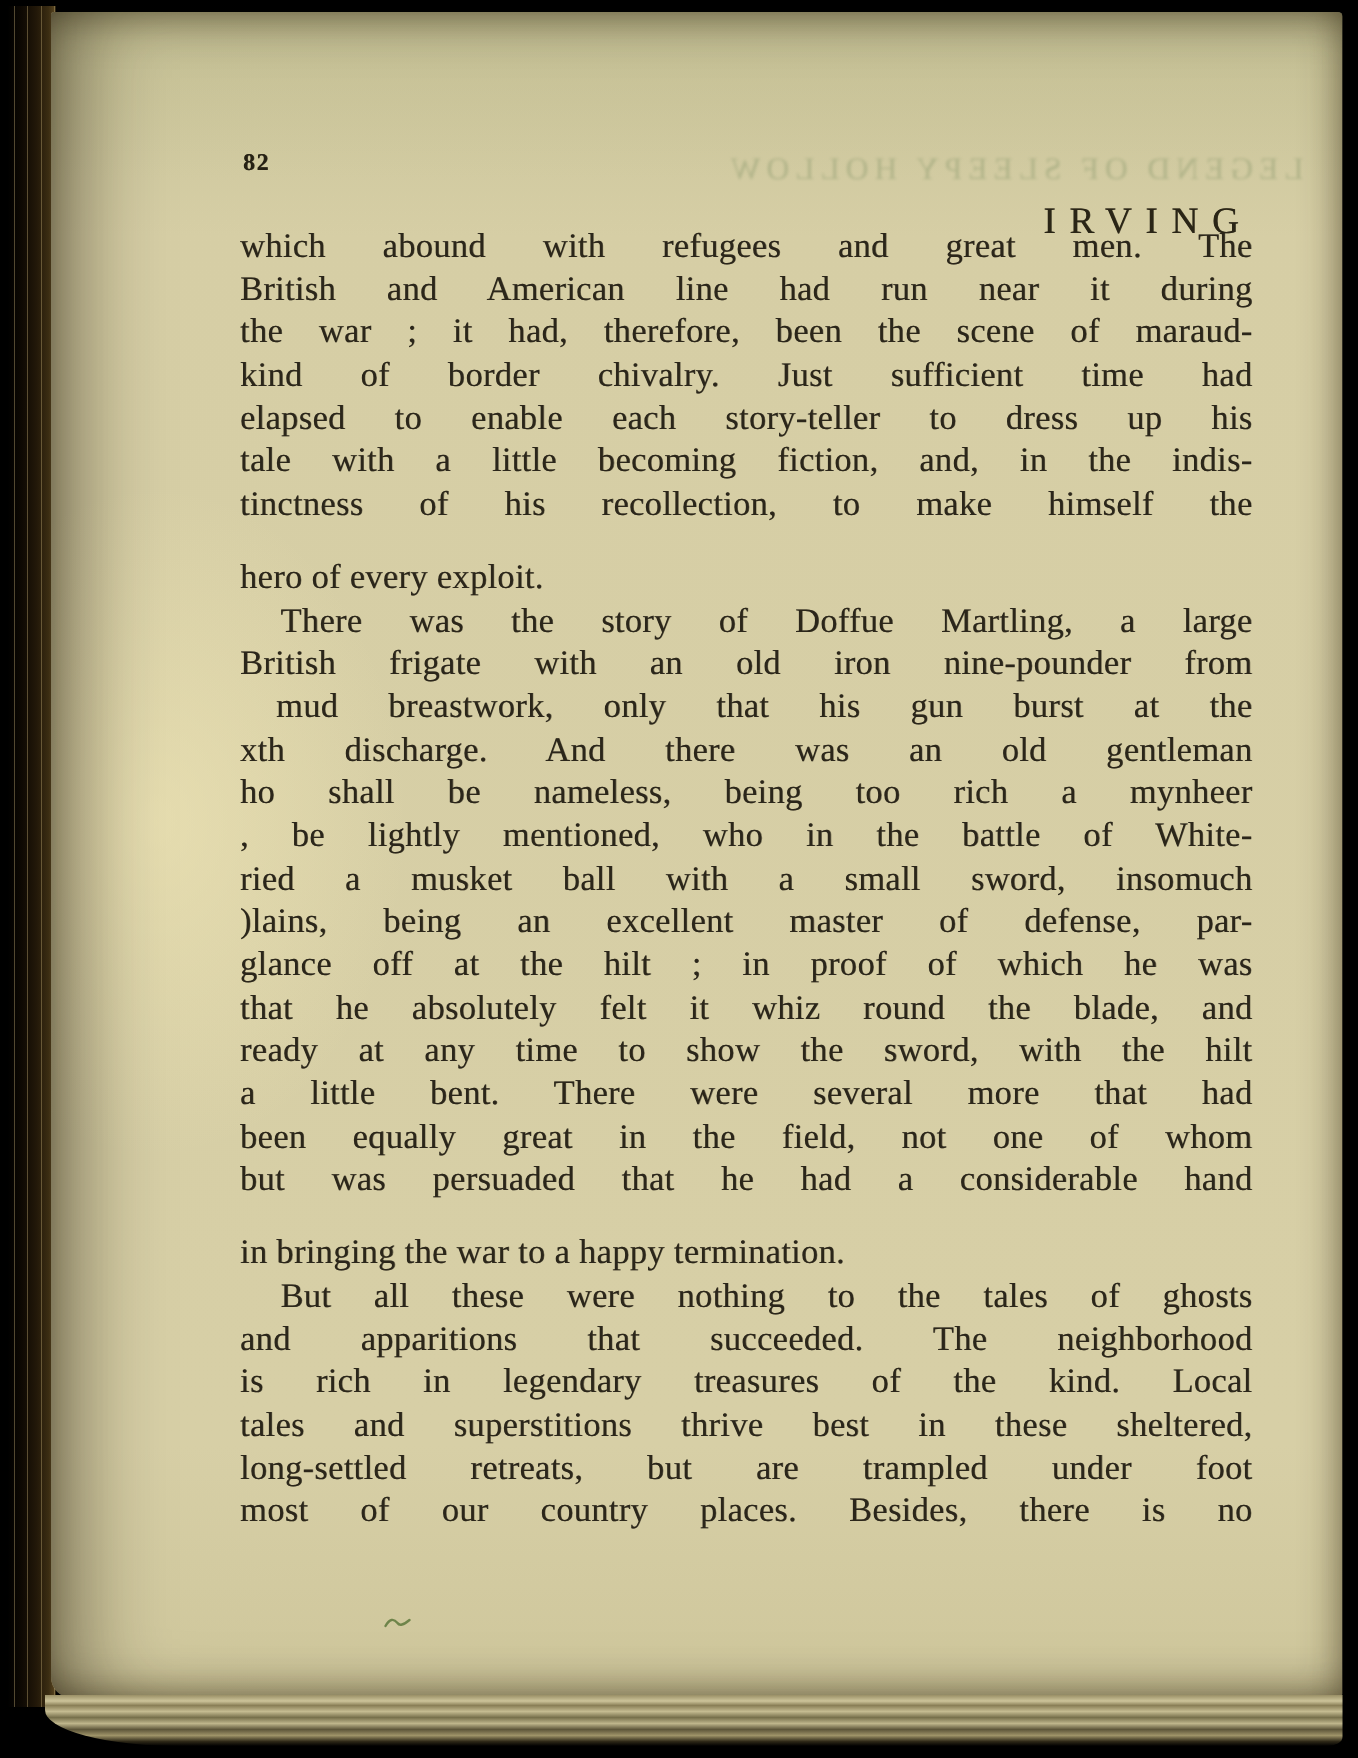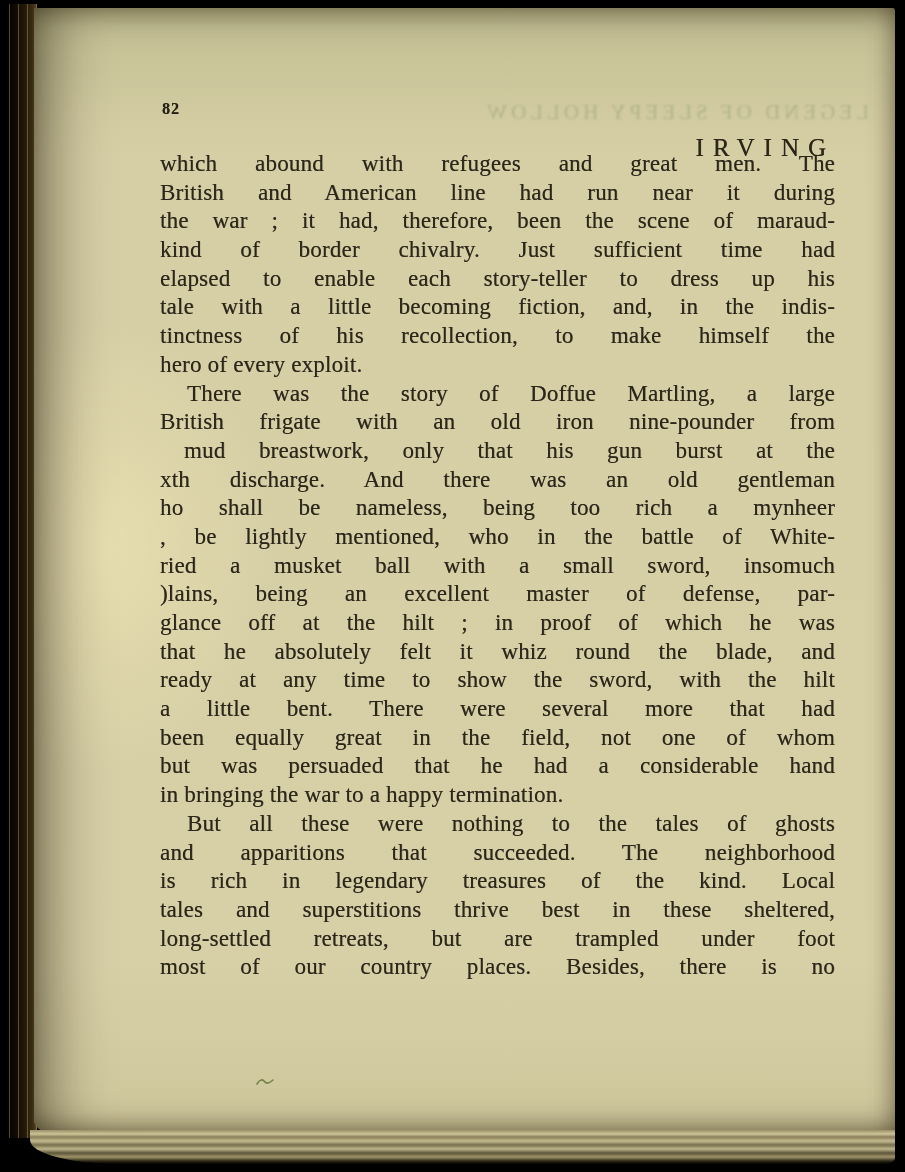--- a/index.html
+++ b/index.html
@@ -103,21 +103,21 @@
   }
   .para { margin: 0; }
   .para.indent .line:first-child { text-indent: 27px; }
   .line {
     text-align: justify;
     text-align-last: justify;
     height: 28.7px;
     white-space: nowrap;
     overflow: visible;
   }
-  .line.endline { text-align-last: left; }
+  .line.endline { text-align-last: left; margin-top: 20px; }
   
   .mark {
     position: absolute;
     left: 222px;
     top: 1068px;
     opacity: 0.75;
   }
   
   .bottom-edges {
     position: absolute;

